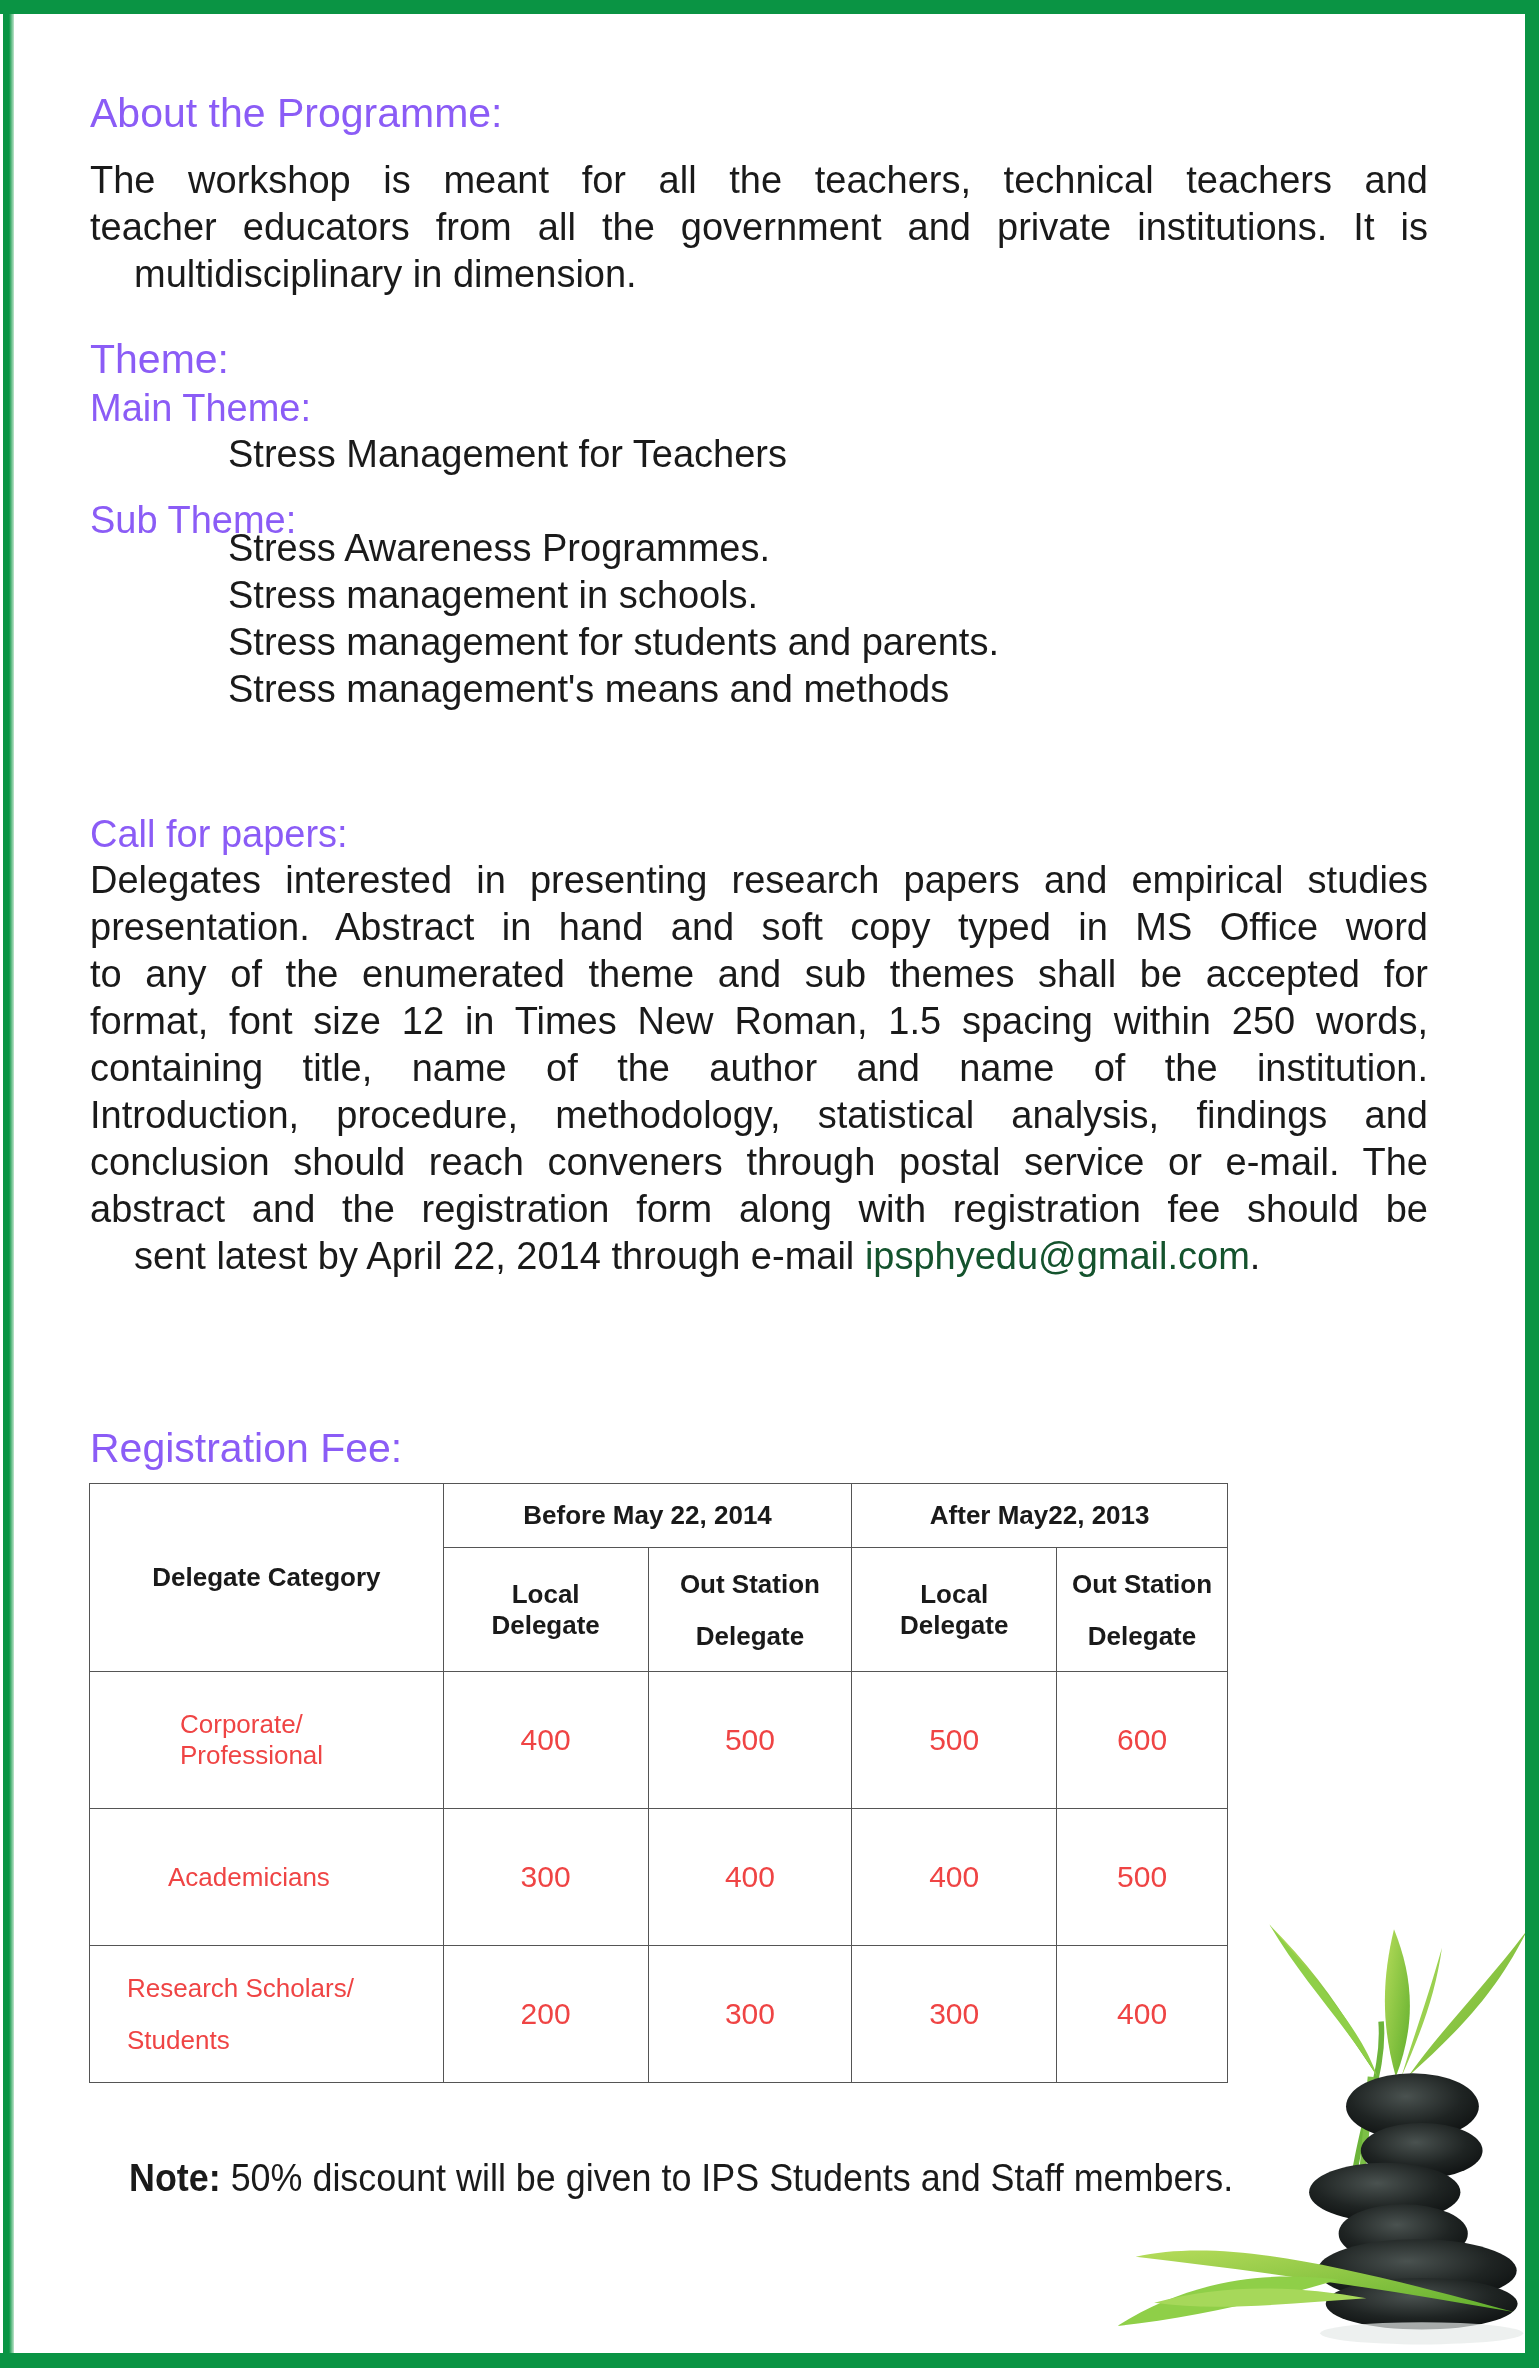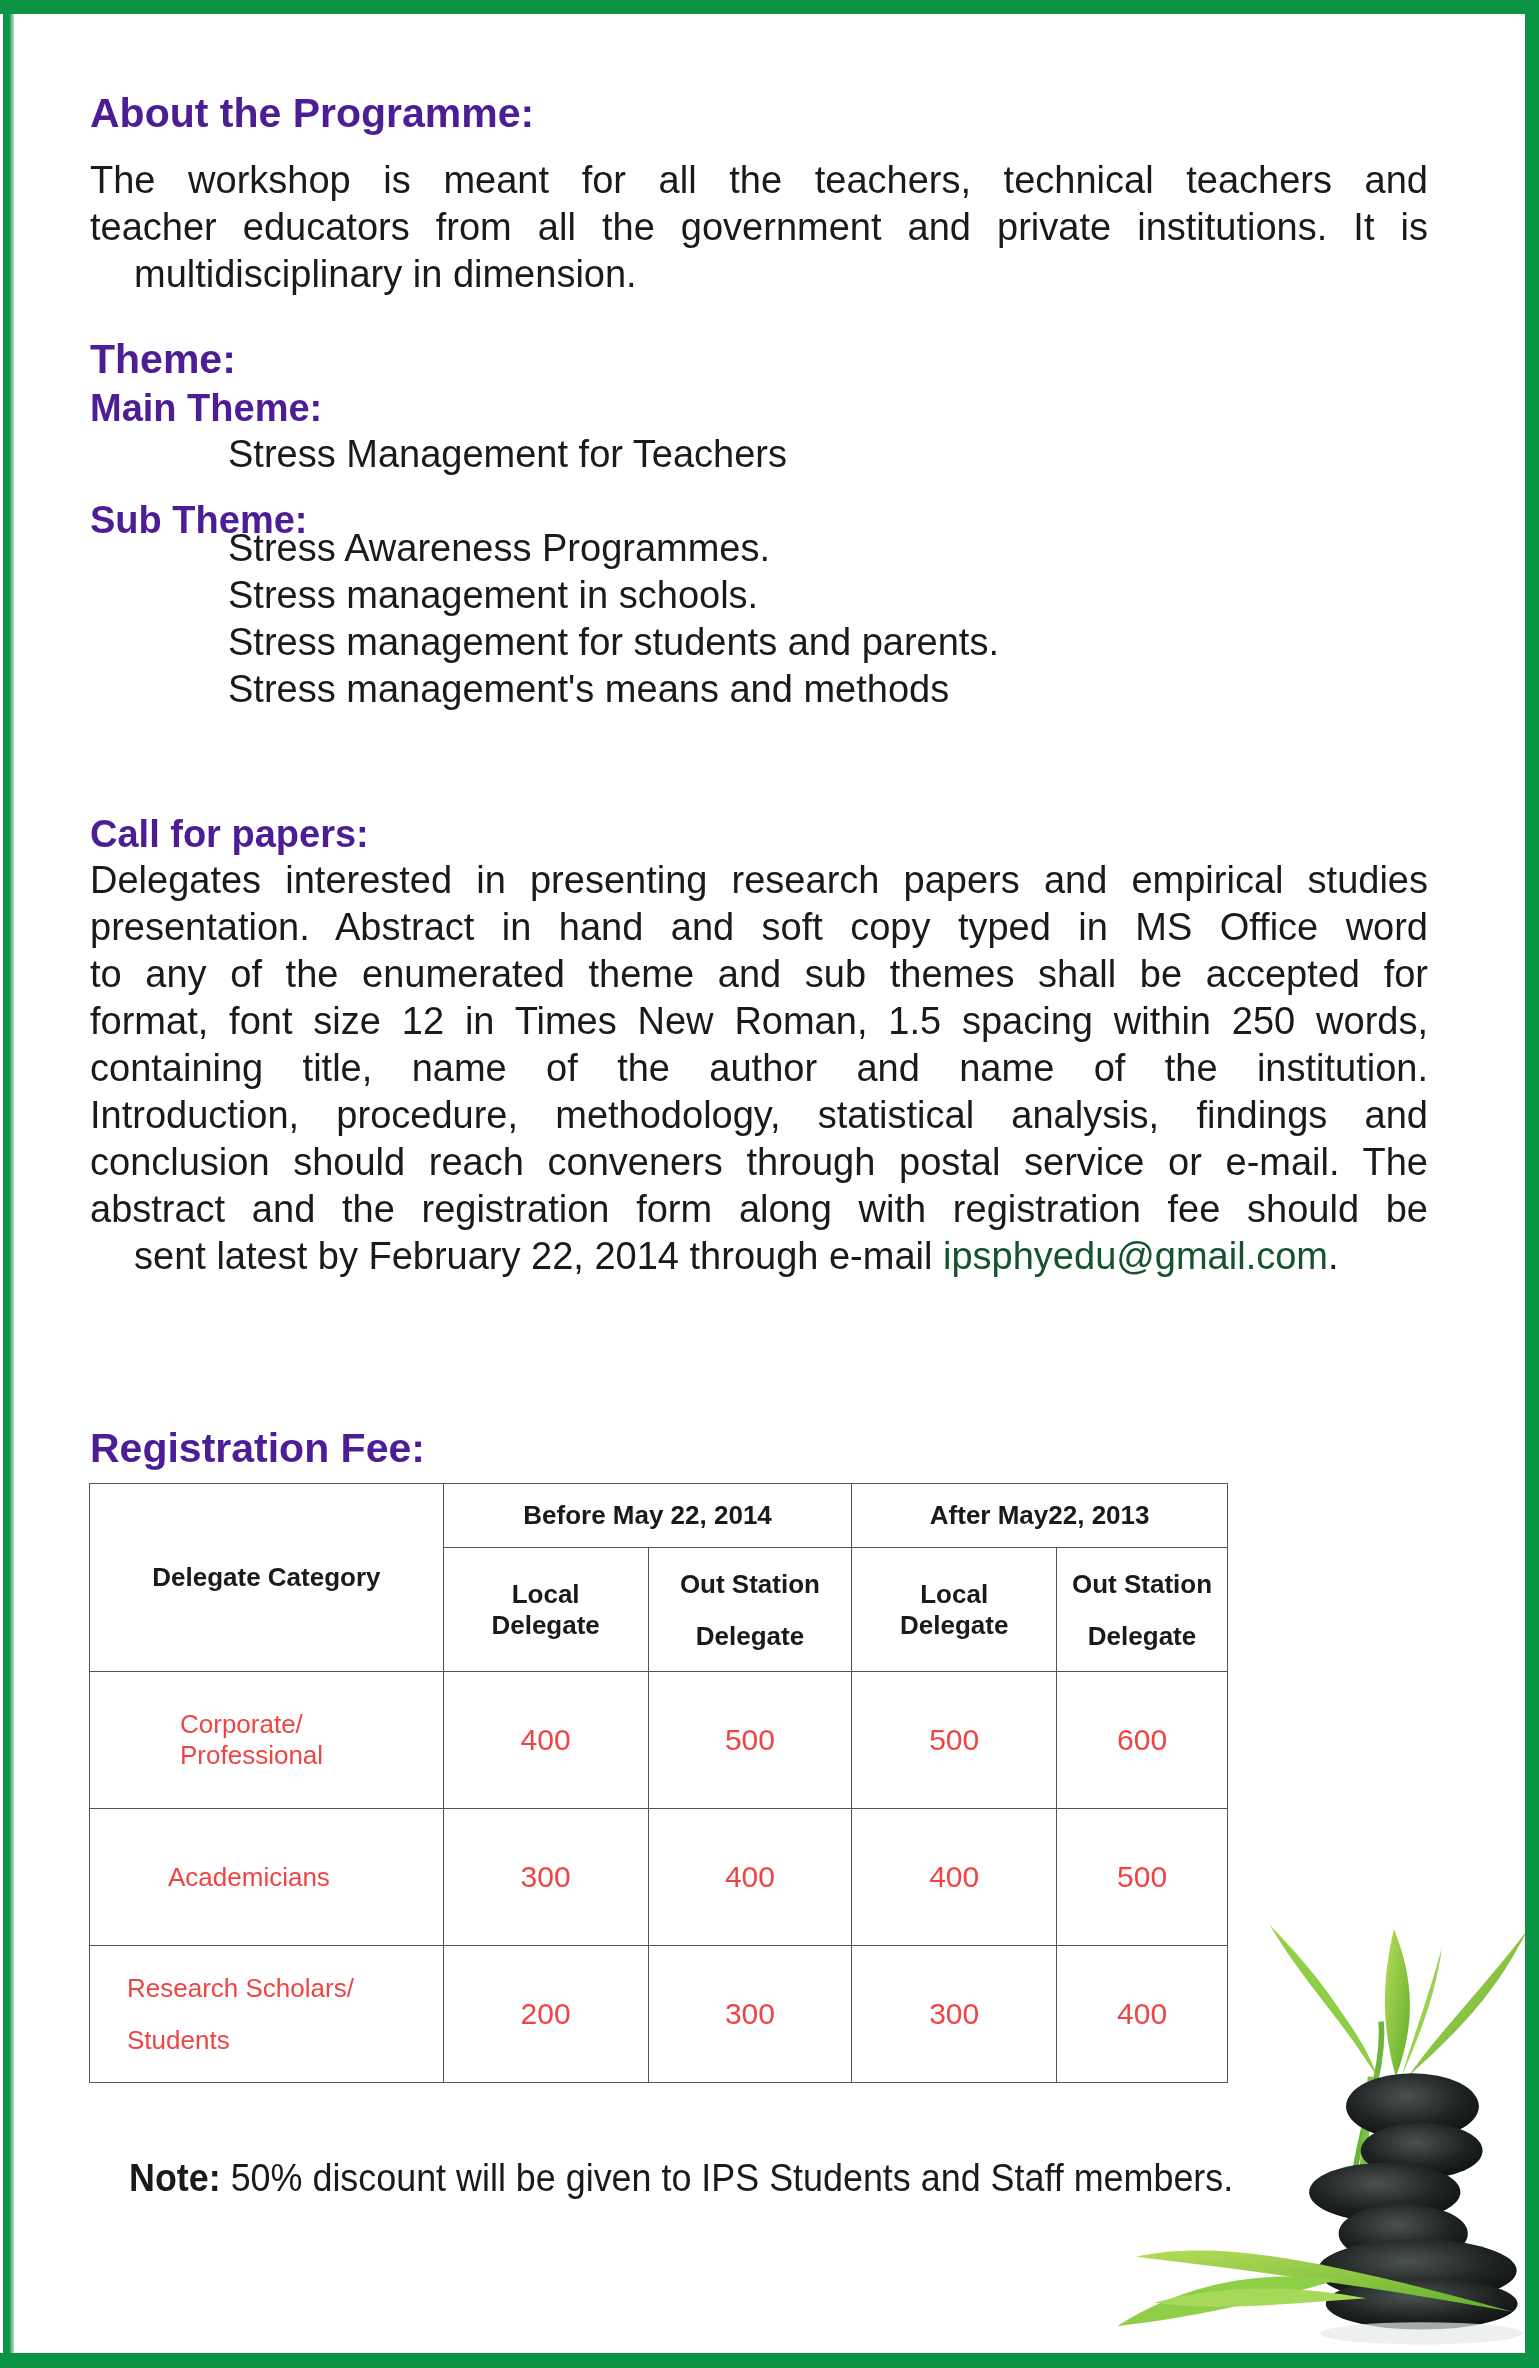--- a/index.html
+++ b/index.html
@@ -2,21 +2,21 @@
 <html style="font-size:14.8px"><head>
 <meta charset="utf-8">
 <style>
   html, body { margin: 0; padding: 0; }
   body { width: 1539px; height: 2368px; position: relative; background: #ffffff; overflow: hidden; font-family: "Liberation Sans", sans-serif; color: #1a1a1a; }
   .frame-top { position: absolute; left: 0; top: 0; width: 1539px; height: 14px; background: #0a9444; }
   .frame-bottom { position: absolute; left: 0; top: 2353px; width: 1539px; height: 15.7px; background: #0a9444; }
   .frame-left { position: absolute; left: 2.8px; top: 14px; width: 11px; height: 2339px; background: linear-gradient(to right, #0a9444 0%, #0a9444 55%, #bfe5cc 100%); }
   .frame-right { position: absolute; left: 1525px; top: 0; width: 14.8px; height: 2368px; background: #0a9444; }
 
-  .h { position: absolute; left: 90px; font-weight: bold; color: #4c1d95; font-size: 41px; line-height: 48px; white-space: nowrap; text-align: right; }
+  .h { position: absolute; left: 90px; font-weight: normal; color: #8b5cf6; font-size: 41px; line-height: 48px; white-space: nowrap; text-align: right; }
   .h.sm { font-size: 38px; }
   .p { position: absolute; left: 90px; width: 1338px; font-size: 38px; line-height: 47px; text-align: justify; text-align-last: left; }
   .p .line { display: block; text-align: justify; text-align-last: justify; white-space: nowrap; }
   .p .line.last { text-align-last: left; margin-left: 44px; }
   .indent { position: absolute; left: 228px; font-size: 38px; line-height: 47px; white-space: nowrap; }
   .link { color: #14532d; }
 
   table.fee { position: absolute; left: 89px; top: 1483px; width: 1139px; border-collapse: collapse; font-family: "Liberation Sans", sans-serif; }
   table.fee td, table.fee th { border: 1.8px solid #555; text-align: center; vertical-align: middle; padding: 0; }
   table.fee th { font-weight: bold; font-size: 26px; line-height: 31px; color: #1a1a1a; }
@@ -58,21 +58,21 @@
 <div class="h sm" style="top:810px;">Call for papers:</div>
 <div class="p" style="top:857px;">
   <span class="line">Delegates interested in presenting research papers and empirical studies</span>
   <span class="line">presentation. Abstract in hand and soft copy typed in MS Office word</span>
   <span class="line">to any of the enumerated theme and sub themes shall be accepted for</span>
   <span class="line">format, font size 12 in Times New Roman, 1.5 spacing within 250 words,</span>
   <span class="line">containing title, name of the author and name of the institution.</span>
   <span class="line">Introduction, procedure, methodology, statistical analysis, findings and</span>
   <span class="line">conclusion should reach conveners through postal service or e-mail. The</span>
   <span class="line">abstract and the registration form along with registration fee should be</span>
-  <span class="line last"><span>sent latest by February 22, 2014 through e-mail </span><a class="link">ipsphyedu@gmail.com</a><span>.</span></span>
+  <span class="line last"><span>sent latest by April 22, 2014 through e-mail </span><a class="link">ipsphyedu@gmail.com</a><span>.</span></span>
 </div>
 
 <div class="h" style="top:1424px;">Registration Fee:</div>
 
 <table class="fee">
   <colgroup>
     <col style="width:354px">
     <col style="width:205px">
     <col style="width:204px">
     <col style="width:205px">

